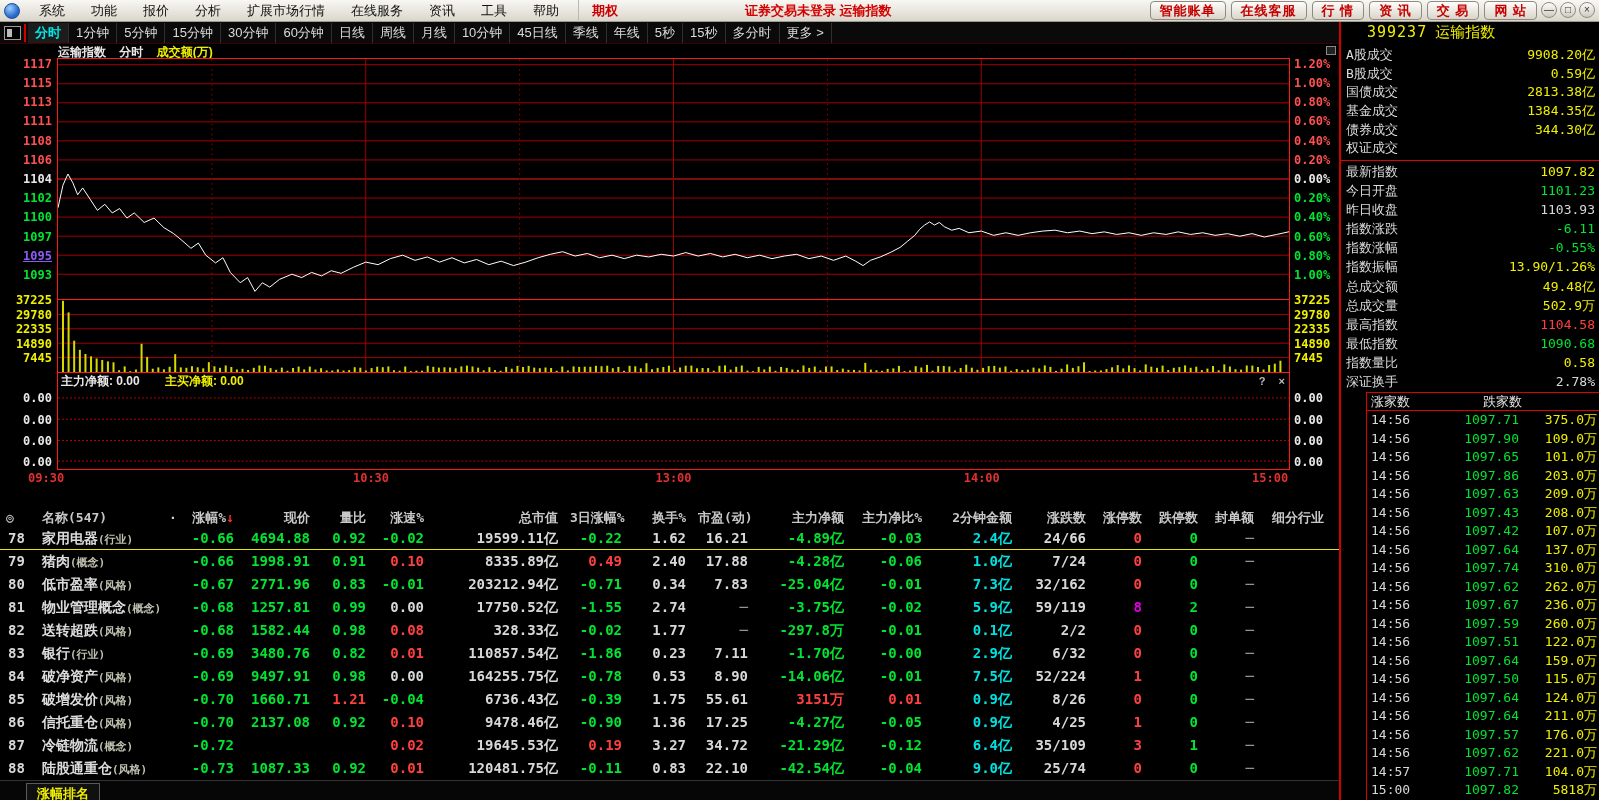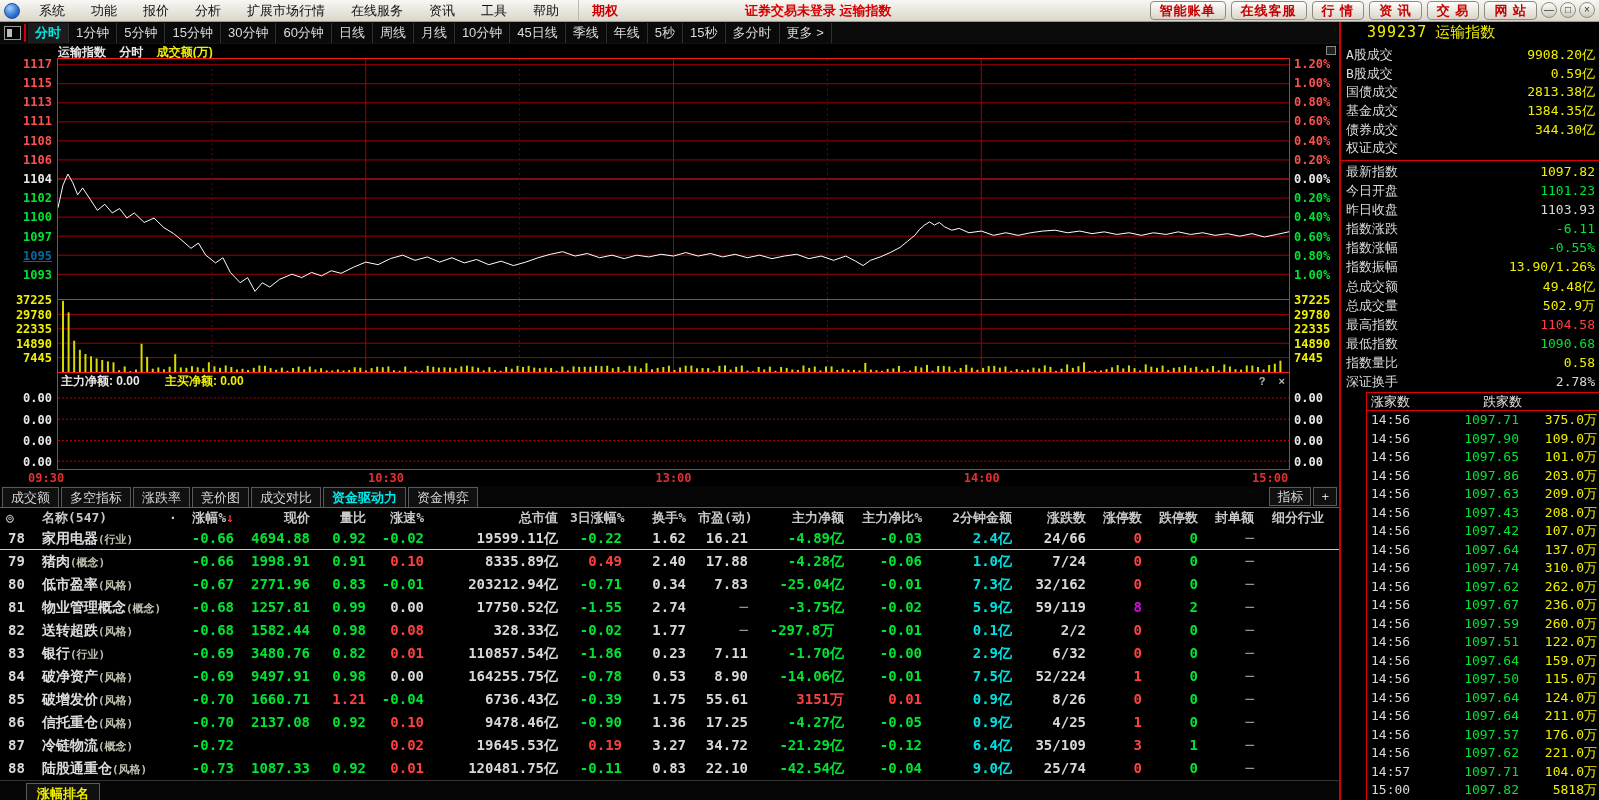--- a/index.html
+++ b/index.html
@@ -192,21 +192,21 @@
         <span class="axlbl" style="top: 5.7619px; color: rgb(255, 80, 80);">1117</span>
         <span class="axlbl" style="top: 24.9683px; color: rgb(255, 80, 80);">1115</span>
         <span class="axlbl" style="top: 44.1746px; color: rgb(255, 80, 80);">1113</span>
         <span class="axlbl" style="top: 63.381px; color: rgb(255, 80, 80);">1111</span>
         <span class="axlbl" style="top: 82.5873px; color: rgb(255, 80, 80);">1108</span>
         <span class="axlbl" style="top: 101.794px; color: rgb(255, 80, 80);">1106</span>
         <span class="axlbl" style="top: 121px; color: rgb(232, 232, 232);">1104</span>
         <span class="axlbl" style="top: 140.206px; color: rgb(0, 228, 50);">1102</span>
         <span class="axlbl" style="top: 159.413px; color: rgb(0, 228, 50);">1100</span>
         <span class="axlbl" style="top: 178.619px; color: rgb(0, 228, 50);">1097</span>
-        <span class="axlbl" style="top: 197.825px; color: #0369a1; text-decoration: underline;">1095</span>
+        <span class="axlbl" style="top: 197.825px; color: #8b5cf6; text-decoration: underline;">1095</span>
         <span class="axlbl" style="top: 217.032px; color: rgb(0, 228, 50);">1093</span>
       </div>
     <div class="rlblcol" id="priceLblR" style="top:14px;height:242px;">
         <span class="axlbl" style="top: 5.7619px; color: rgb(255, 80, 80);">1.20%</span>
         <span class="axlbl" style="top: 24.9683px; color: rgb(255, 80, 80);">1.00%</span>
         <span class="axlbl" style="top: 44.1746px; color: rgb(255, 80, 80);">0.80%</span>
         <span class="axlbl" style="top: 63.381px; color: rgb(255, 80, 80);">0.60%</span>
         <span class="axlbl" style="top: 82.5873px; color: rgb(255, 80, 80);">0.40%</span>
         <span class="axlbl" style="top: 101.794px; color: rgb(255, 80, 80);">0.20%</span>
         <span class="axlbl" style="top: 121px; color: rgb(232, 232, 232);">0.00%</span>
@@ -508,42 +508,27 @@
       </div>
     <div class="plot" id="subPane"><svg width="100%" height="100%" viewBox="0 0 1233 80" preserveAspectRatio="none">
           <line x1="0" y1="8" x2="1233" y2="8" stroke="#c00000" stroke-width="1" stroke-dasharray="2 2"></line>
           <line x1="0" y1="29.6" x2="1233" y2="29.6" stroke="#c00000" stroke-width="1" stroke-dasharray="2 2"></line>
           <line x1="0" y1="51.2" x2="1233" y2="51.2" stroke="#c00000" stroke-width="1" stroke-dasharray="2 2"></line>
           <line x1="0" y1="72" x2="1233" y2="72" stroke="#c00000" stroke-width="1" stroke-dasharray="2 2"></line>
         </svg></div>
 
     <div class="abs" id="timeAxis">
         <span class="tlbl" style="left: 28px;">09:30</span>
-        <span class="tlbl" style="left: 386px; transform: translateX(-50%);">10:30</span>
+        <span class="tlbl" style="left: 371px; transform: translateX(-50%);">10:30</span>
         <span class="tlbl" style="left: 673.5px; transform: translateX(-50%);">13:00</span>
         <span class="tlbl" style="left: 981.75px; transform: translateX(-50%); text-align: center;">14:00</span>
         <span class="tlbl" style="left: 1252px;">15:00</span>
       </div>
   </div>
 
-  <div id="tabbar">
-    <div id="btabs" style="display:flex;align-items:flex-end;">
-        <div class="btab">成交额</div>
-        <div class="btab">多空指标</div>
-        <div class="btab">涨跌率</div>
-        <div class="btab">竞价图</div>
-        <div class="btab">成交对比</div>
-        <div class="btab active">资金驱动力</div>
-        <div class="btab">资金博弈</div>
-      </div>
-    <div id="tabbarRight">
-        <div class="tbr">指标</div>
-        <div class="tbr">+</div>
-      </div>
-  </div>
 
   <div id="tableWrap">
     <div class="trow" id="thead">
         <div class="tc left" style="flex-basis: 36px;"><span>◎</span></div>
         <div class="tc left" style="flex-basis: 148px;">名称(547)<span class="dot" style="margin-left: 54px;"> ·</span></div>
         <div class="tc" style="flex-basis: 62px;">涨幅%<span class="sorta">↓</span></div>
         <div class="tc" style="flex-basis: 76px;">现价</div>
         <div class="tc" style="flex-basis: 56px;">量比</div>
         <div class="tc" style="flex-basis: 58px;">涨速%</div>
         <div class="tc" style="flex-basis: 134px;">总市值</div>
@@ -644,21 +629,21 @@
           <div class="tc rankc" style="flex-basis: 36px;">82</div>
           <div class="tc left namec" style="flex-basis: 148px;">送转超跌<span class="tag">(风格)</span></div>
           <div class="tc g" style="flex-basis: 62px;">-0.68</div>
           <div class="tc g" style="flex-basis: 76px;">1582.44</div>
           <div class="tc g" style="flex-basis: 56px;">0.98</div>
           <div class="tc r" style="flex-basis: 58px;">0.08</div>
           <div class="tc w" style="flex-basis: 134px;">328.33亿</div>
           <div class="tc g" style="flex-basis: 64px;">-0.02</div>
           <div class="tc w" style="flex-basis: 64px;">1.77</div>
           <div class="tc gr" style="flex-basis: 62px;">─</div>
-          <div class="tc g" style="flex-basis: 96px; text-align: center;">-297.8万</div>
+          <div class="tc g" style="flex-basis: 96px;">-297.8万</div>
           <div class="tc g" style="flex-basis: 78px;">-0.01</div>
           <div class="tc c" style="flex-basis: 90px;">0.1亿</div>
           <div class="tc w" style="flex-basis: 74px;">2/2</div>
           <div class="tc r" style="flex-basis: 56px;">0</div>
           <div class="tc g" style="flex-basis: 56px;">0</div>
           <div class="tc gr" style="flex-basis: 56px;">─</div>
           <div class="tc w" style="flex-basis: 70px;"></div>
         </div>
         <div class="trow">
           <div class="tc rankc" style="flex-basis: 36px;">83</div>

